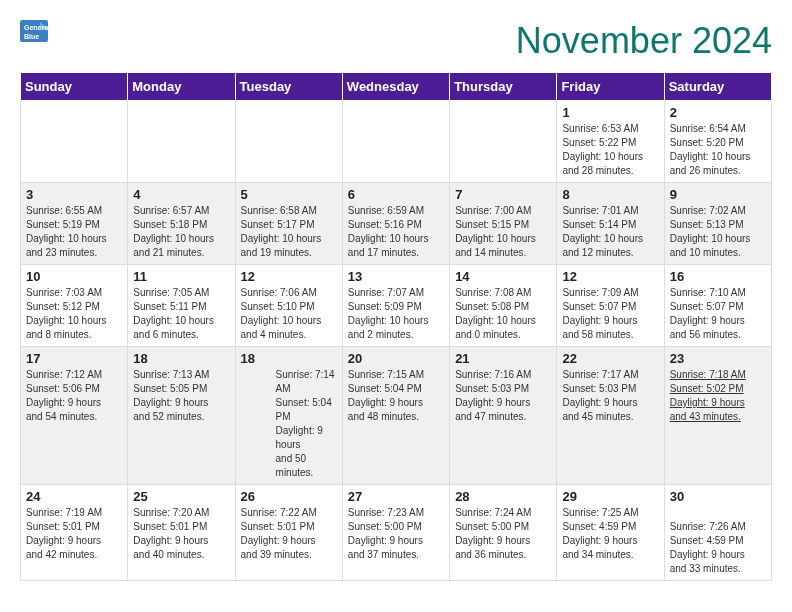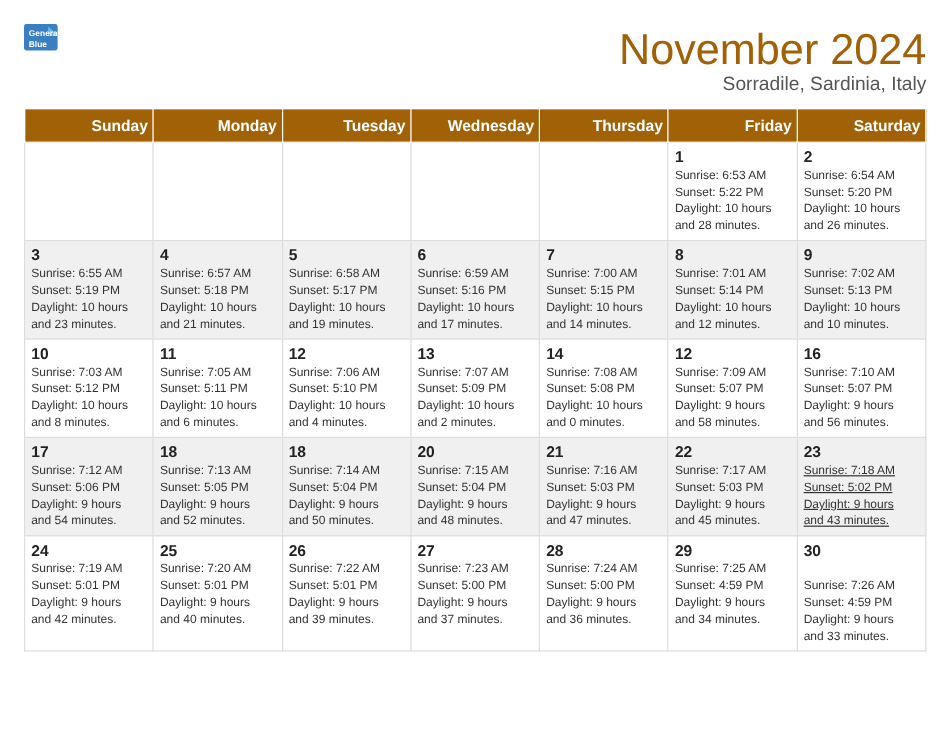--- a/index.html
+++ b/index.html
@@ -24,38 +24,38 @@
     .logo-icon {
       width: 30px;
       height: 24px;
     }
     .title-block {
       text-align: right;
     }
     .month-title {
       font-size: 36px;
       font-weight: normal;
-      color: #a16207;
+      color: #0f766e;
     }
     .subtitle {
       font-size: 16px;
       color: #555;
     }
     table {
       width: 100%;
       border-collapse: collapse;
       table-layout: fixed;
     }
     thead th {
-      background-color: #a16207;
+      background-color: #4c1d95;
       color: #fff;
       font-size: 13px;
       font-weight: bold;
       padding: 6px 4px;
-      text-align: right;
+      text-align: left;
       border: 1px solid #fff;
     }
     tbody tr {
       background: #fff;
     }
     tbody tr:nth-child(even) {
       background: #f0f0f0;
     }
     tbody td {
       vertical-align: top;
@@ -88,21 +88,20 @@
   <div class="logo">
     <svg class="logo-icon" viewBox="0 0 30 24">
       <rect x="0" y="0" width="28" height="22" rx="2" fill="#3a7fc1"></rect>
       <polygon points="20,2 30,10 20,10" fill="#5ab4e8"></polygon>
       <text x="4" y="10" font-size="7" fill="white" font-weight="bold" font-family="Arial">General</text>
       <text x="4" y="19" font-size="7" fill="white" font-weight="bold" font-family="Arial">Blue</text>
     </svg>
   </div>
   <div class="title-block">
     <div class="month-title">November 2024</div>
-    <div class="subtitle">Sorradile, Sardinia, Italy</div>
   </div>
 </div>
 
 <table>
   <thead>
     <tr>
     <th>Sunday</th>
         <th>Monday</th>
         <th>Tuesday</th>
         <th>Wednesday</th>
@@ -245,21 +244,21 @@
         </td>
         <td>
           <span class="day-num">18</span>
           <div class="cell-content" style="white-space: pre-line;">Sunrise: 7:13 AM
 Sunset: 5:05 PM
 Daylight: 9 hours
 and 52 minutes.</div>
         </td>
         <td>
           <span class="day-num">18</span>
-          <div class="cell-content" style="white-space: pre-line;">Sunrise: 7:14 AM
+          <div class="cell-content" style="white-space: pre-line; margin-left: 35px;">Sunrise: 7:14 AM
 Sunset: 5:04 PM
 Daylight: 9 hours
 and 50 minutes.</div>
         </td>
         <td>
           <span class="day-num">20</span>
           <div class="cell-content" style="white-space: pre-line;">Sunrise: 7:15 AM
 Sunset: 5:04 PM
 Daylight: 9 hours
 and 48 minutes.</div>

